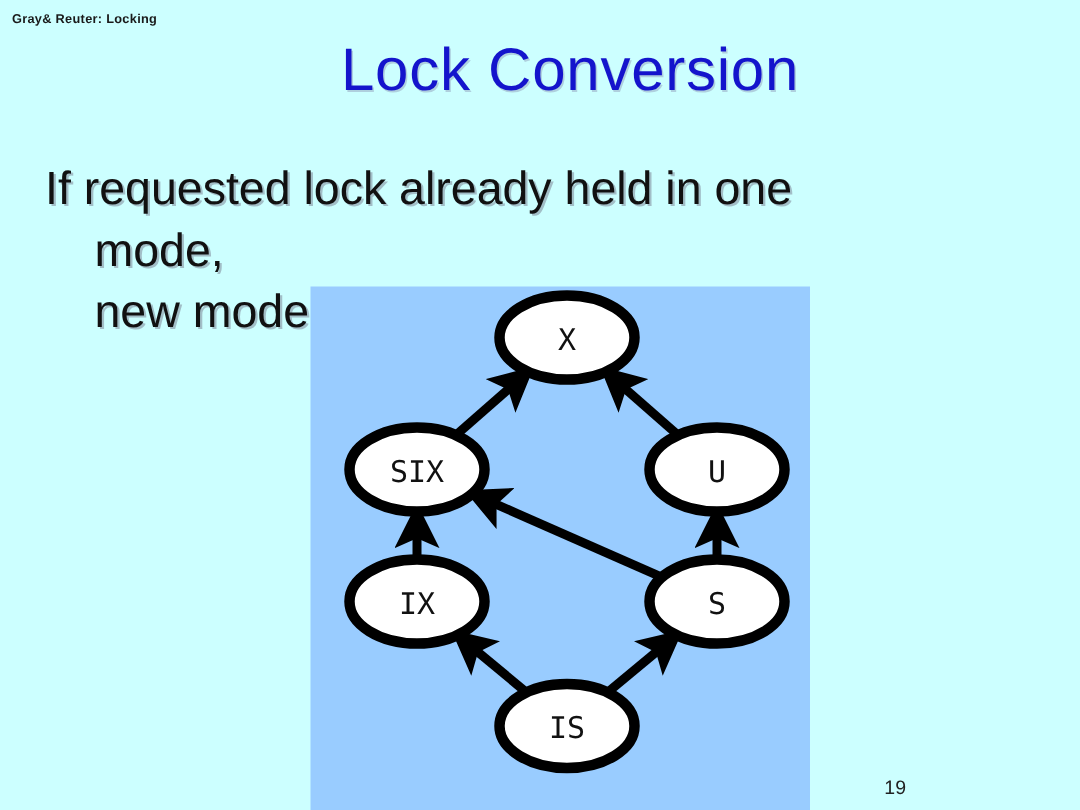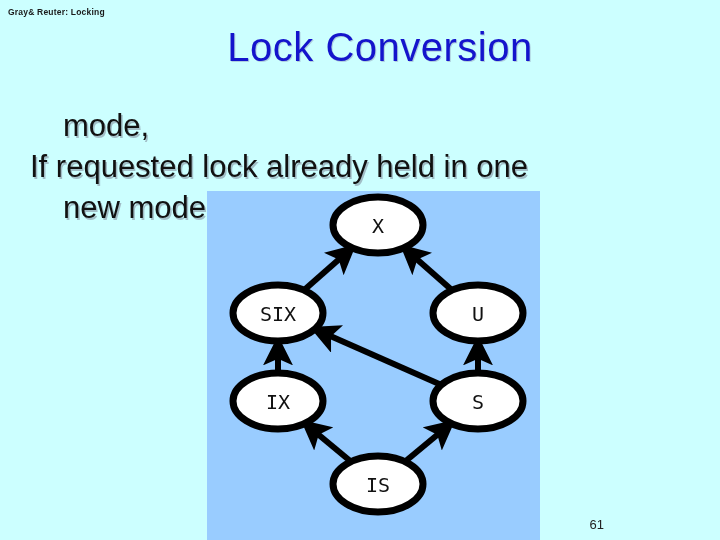--- a/index.html
+++ b/index.html
@@ -118,22 +118,22 @@
 </head>
 <body>
 
 <div class="slide">
 
   <div class="header-note">Gray&amp; Reuter: Locking</div>
 
   <div class="slide-title">Lock Conversion</div>
 
   <div class="body-text">
+    <div class="line">If requested lock already held in one</div>
     <div class="line indent">mode,</div>
-    <div class="line">If requested lock already held in one</div>
     <div class="line indent">new mode = max(held, requested)</div>
   </div>
 
   <div class="diagram-panel">
     <svg class="diagram-svg" width="333" height="349" viewBox="0 0 333 349">
       <defs>
         <marker id="arrowhead" markerWidth="5" markerHeight="5" refX="3.4" refY="2.5" orient="auto">
           <path d="M0,0 L5,2.5 L0,5 L1.1,2.5 z" class="edge-head"></path>
         </marker>
       </defs>
@@ -169,15 +169,15 @@
             <text x="271" y="211" class="node-label">S</text>
           </g>
           <g>
             <ellipse cx="171" cy="293" rx="45" ry="28" class="node-ellipse"></ellipse>
             <text x="171" y="294" class="node-label">IS</text>
           </g>
         </g>
     </svg>
   </div>
 
-  <div class="page-number">61</div>
+  <div class="page-number">19</div>
 
 </div>
 
 </body></html>

